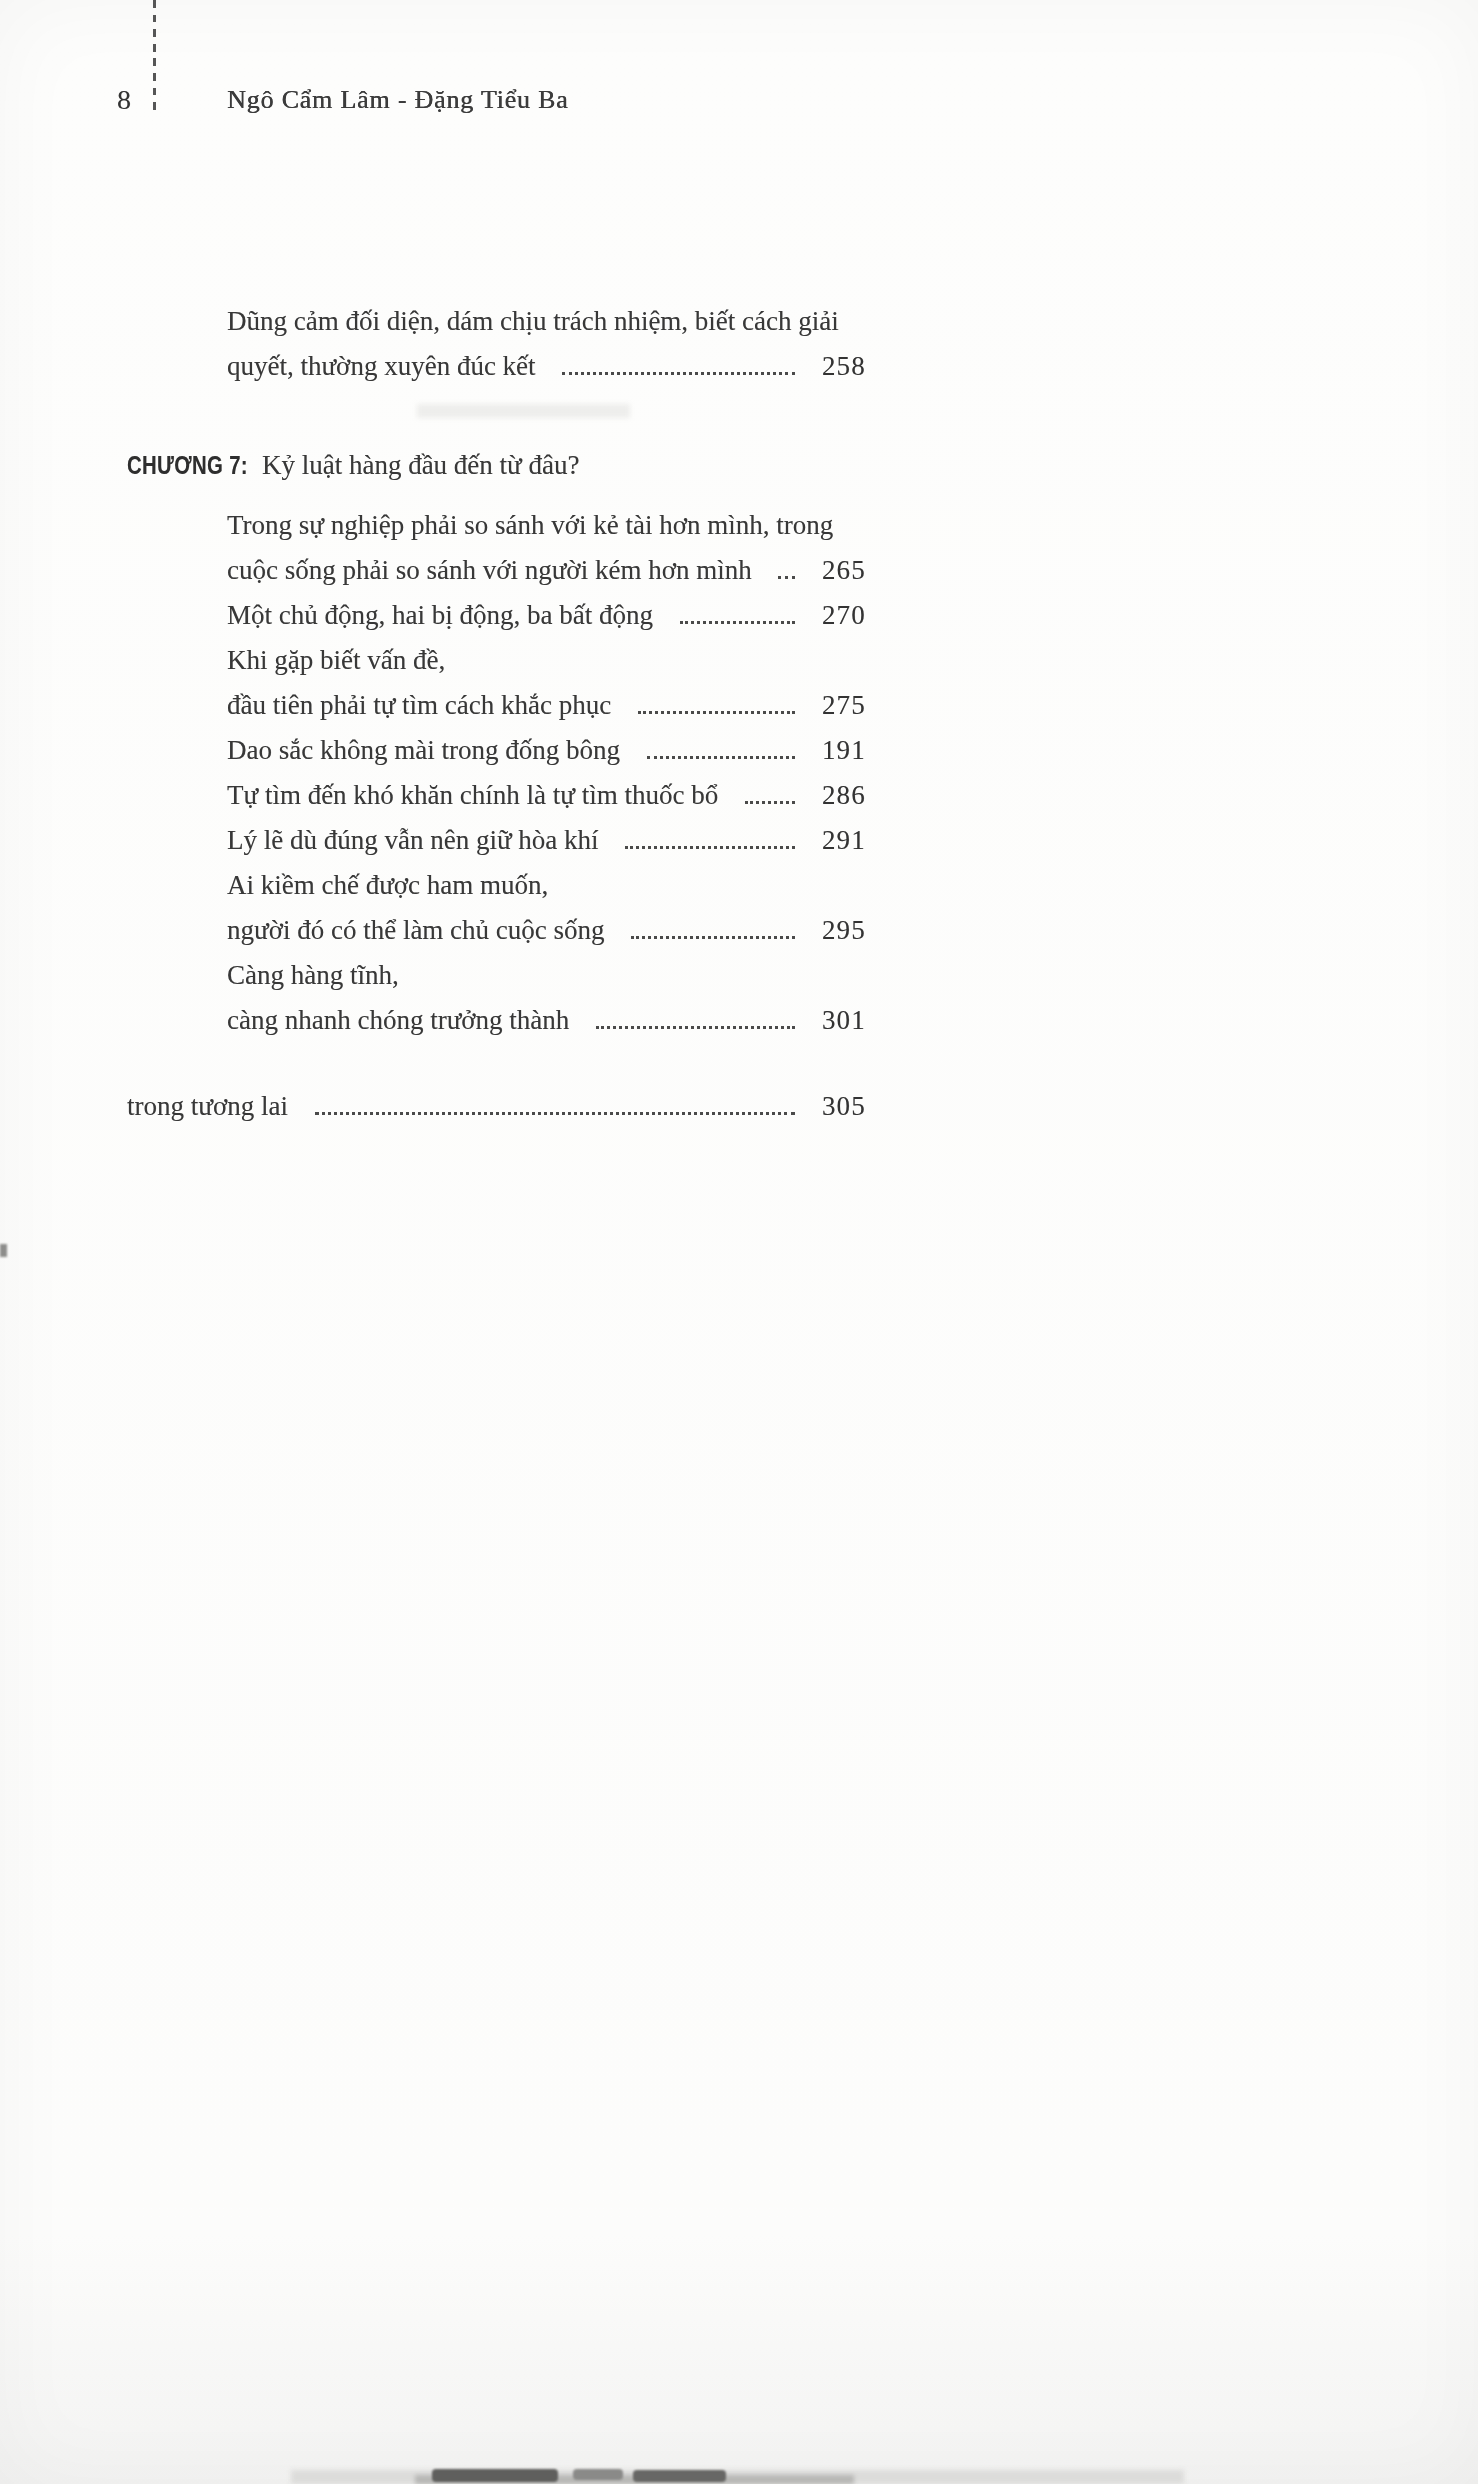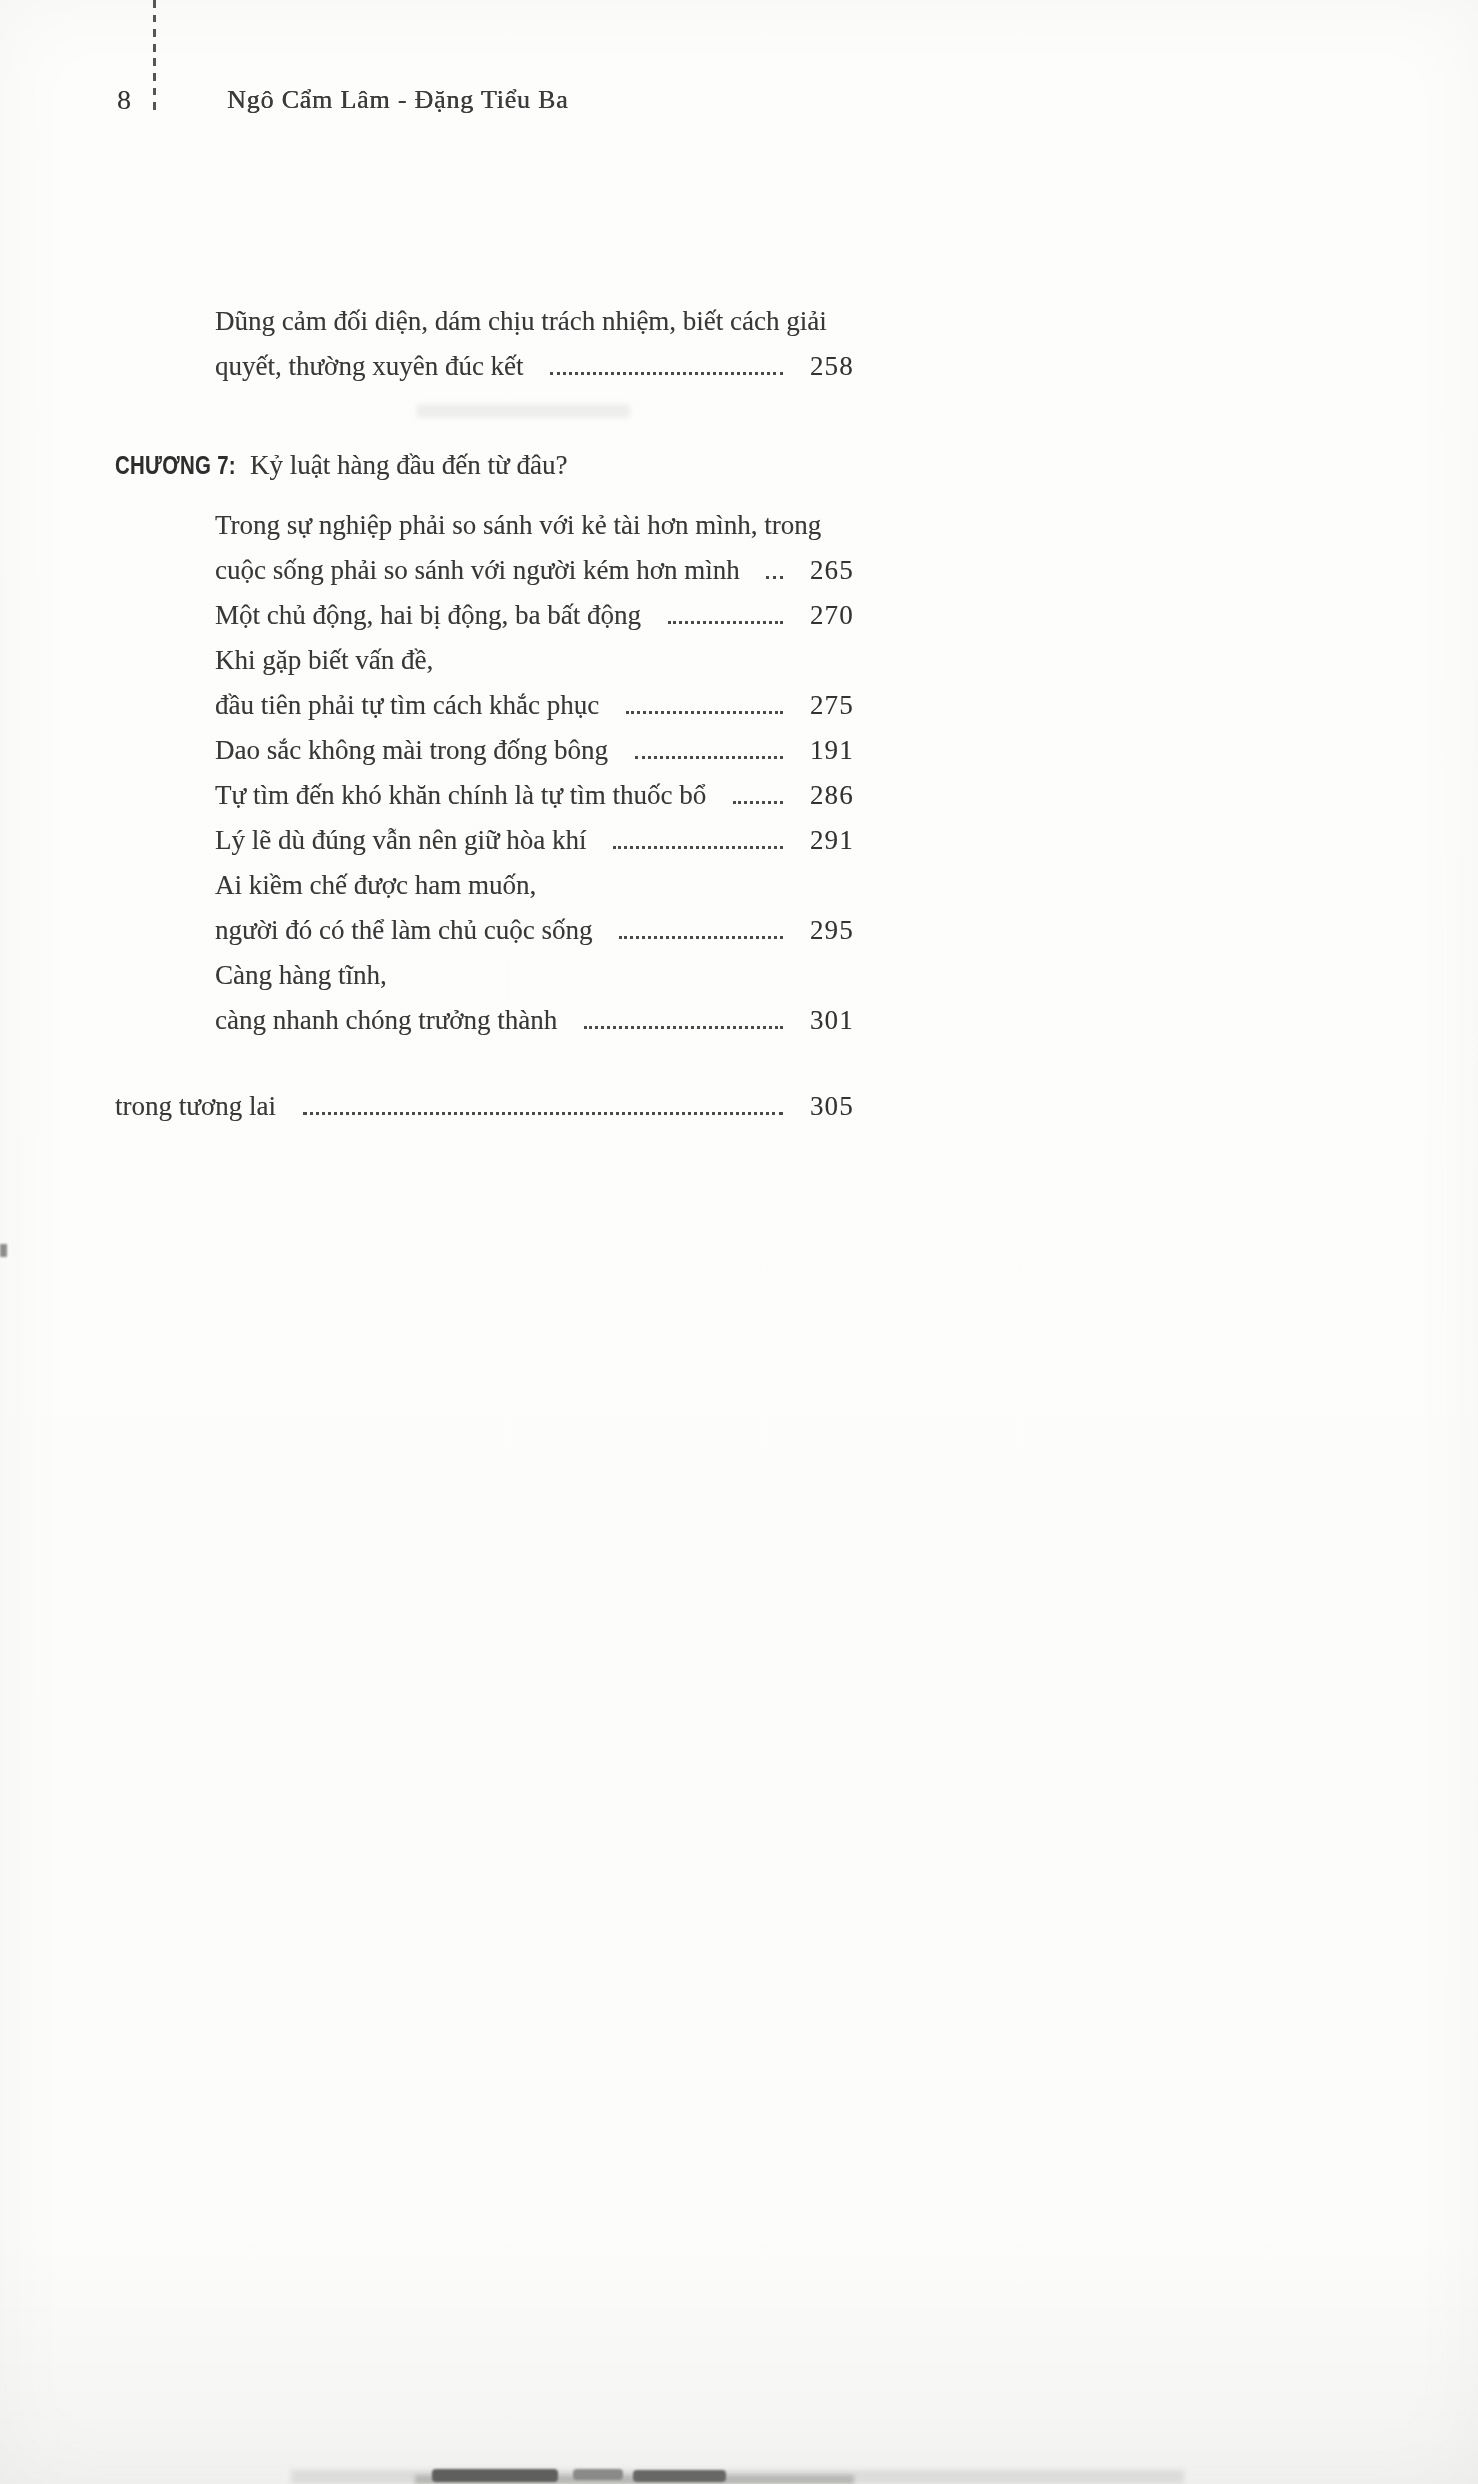--- a/index.html
+++ b/index.html
@@ -29,21 +29,21 @@
   }
   .running-title {
     position:absolute; left:180px; top:83px;
     font-size:26px; line-height:33px; letter-spacing:0.8px; color:#3c3c3c;
     text-shadow: 0.4px 0 0 currentColor;
     margin-left: 47px;
   }
 
   
   .content {
-    position:absolute; left:115px; top:299px; width:739px;
+    position:absolute; left:127px; top:299px; width:739px;
   }
   .line {
     font-size:27px; line-height:45px; white-space:nowrap;
   }
   .indent { margin-left:100px; }
 
   .dotline { display:flex; align-items:baseline;gap:19px; }
   .dotline .txt { flex:0 0 auto; white-space:nowrap; }
   .leader {
     flex:1 1 auto; min-width:15.5px; margin:0 7.8px 2.9px 7.8px;

